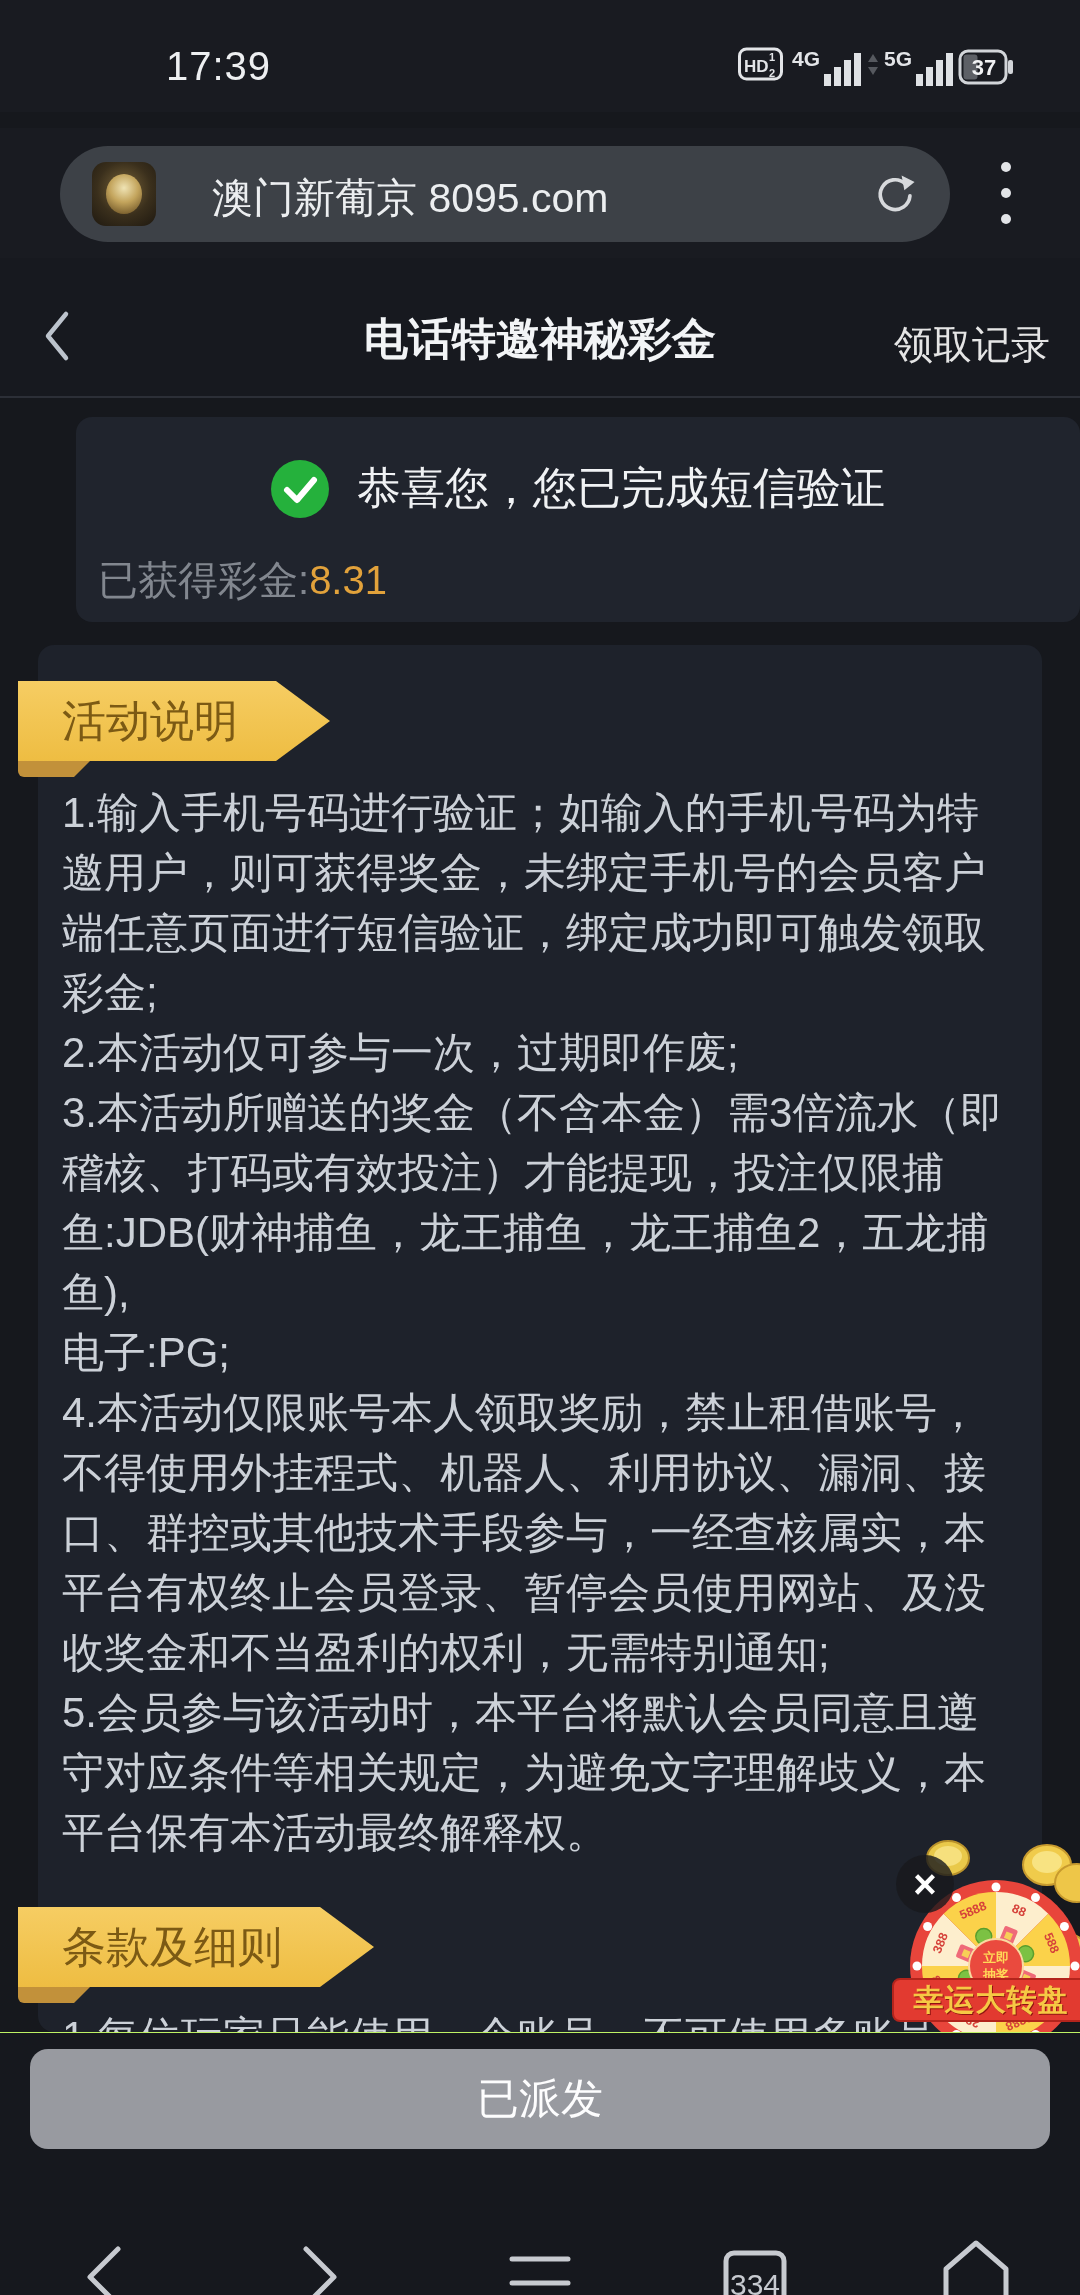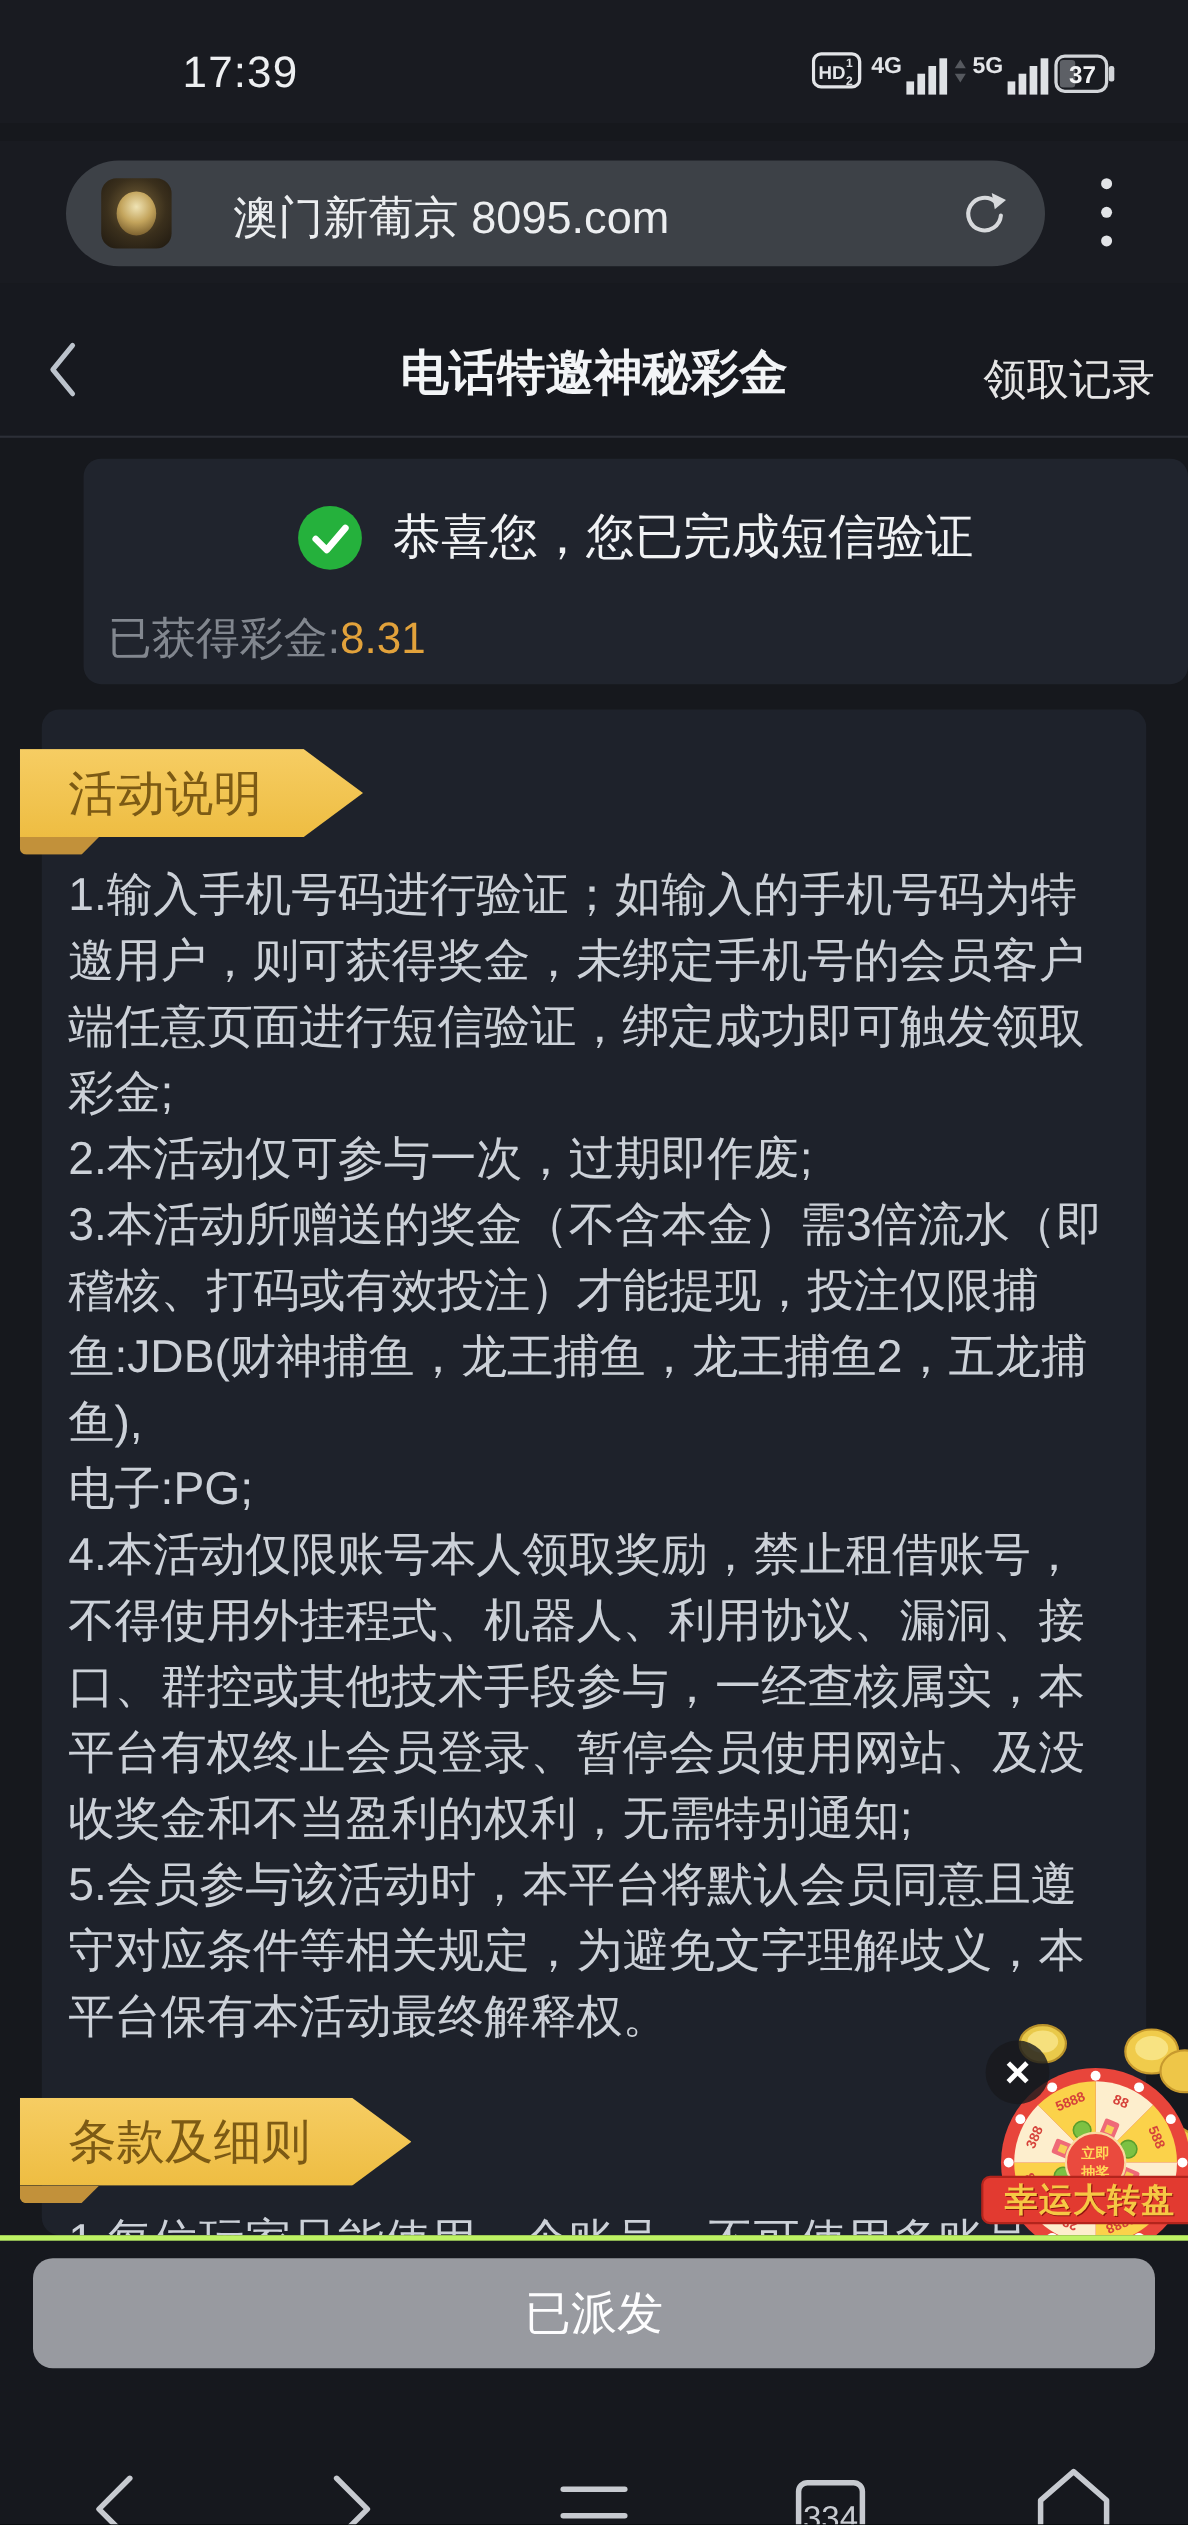--- a/index.html
+++ b/index.html
@@ -52,21 +52,21 @@
   .terms-text p { font-size:42px; line-height:60px; color:#ccd1d8; }
   
   .promo-widget { position:absolute; left:860px; top:1838px; width:220px; height:210px; z-index:4; }
   .widget-close { position:absolute; left:36px; top:17px; width:58px; height:58px; border-radius:50%;
     background:rgba(24,25,29,.8); color:#fff; font-size:40px; font-weight:bold; display:flex; align-items:center; justify-content:center; z-index:2; }
   .wheel-svg { position:absolute; left:0; top:0; }
   .wheel-banner { position:absolute; left:892px; top:1978px; width:198px; height:44px; z-index:4;
     background:#e23a30; border:2px solid #b3241c; border-radius:8px; display:flex; align-items:center; justify-content:center;
     font-size:30px; font-weight:bold; color:#f6c844; text-shadow:1px 1px 0 #8e1410; letter-spacing:1px; }
   
-  .footer { position:absolute; left:0; top:2032px; width:1080px; height:263px; background:#16181e; border-top:5px solid #bef264; z-index:5; }
+  .footer { position:absolute; left:0; top:2032px; width:1080px; height:263px; background:#16181e; border-top:1px solid #bef264; z-index:5; }
   .dispatch-btn { position:absolute; left:30px; top:16px; width:1020px; height:100px; border-radius:18px;
     background:#989aa0; color:#fdfdfe; font-size:42px; display:flex; align-items:center; justify-content:center; border:none; }
   .bottom-nav { position:absolute; left:0; top:196px; width:1080px; height:67px; }
 </style>
 </head>
 <body>
 
 <div class="screen">
 
   <div class="status-bar">

